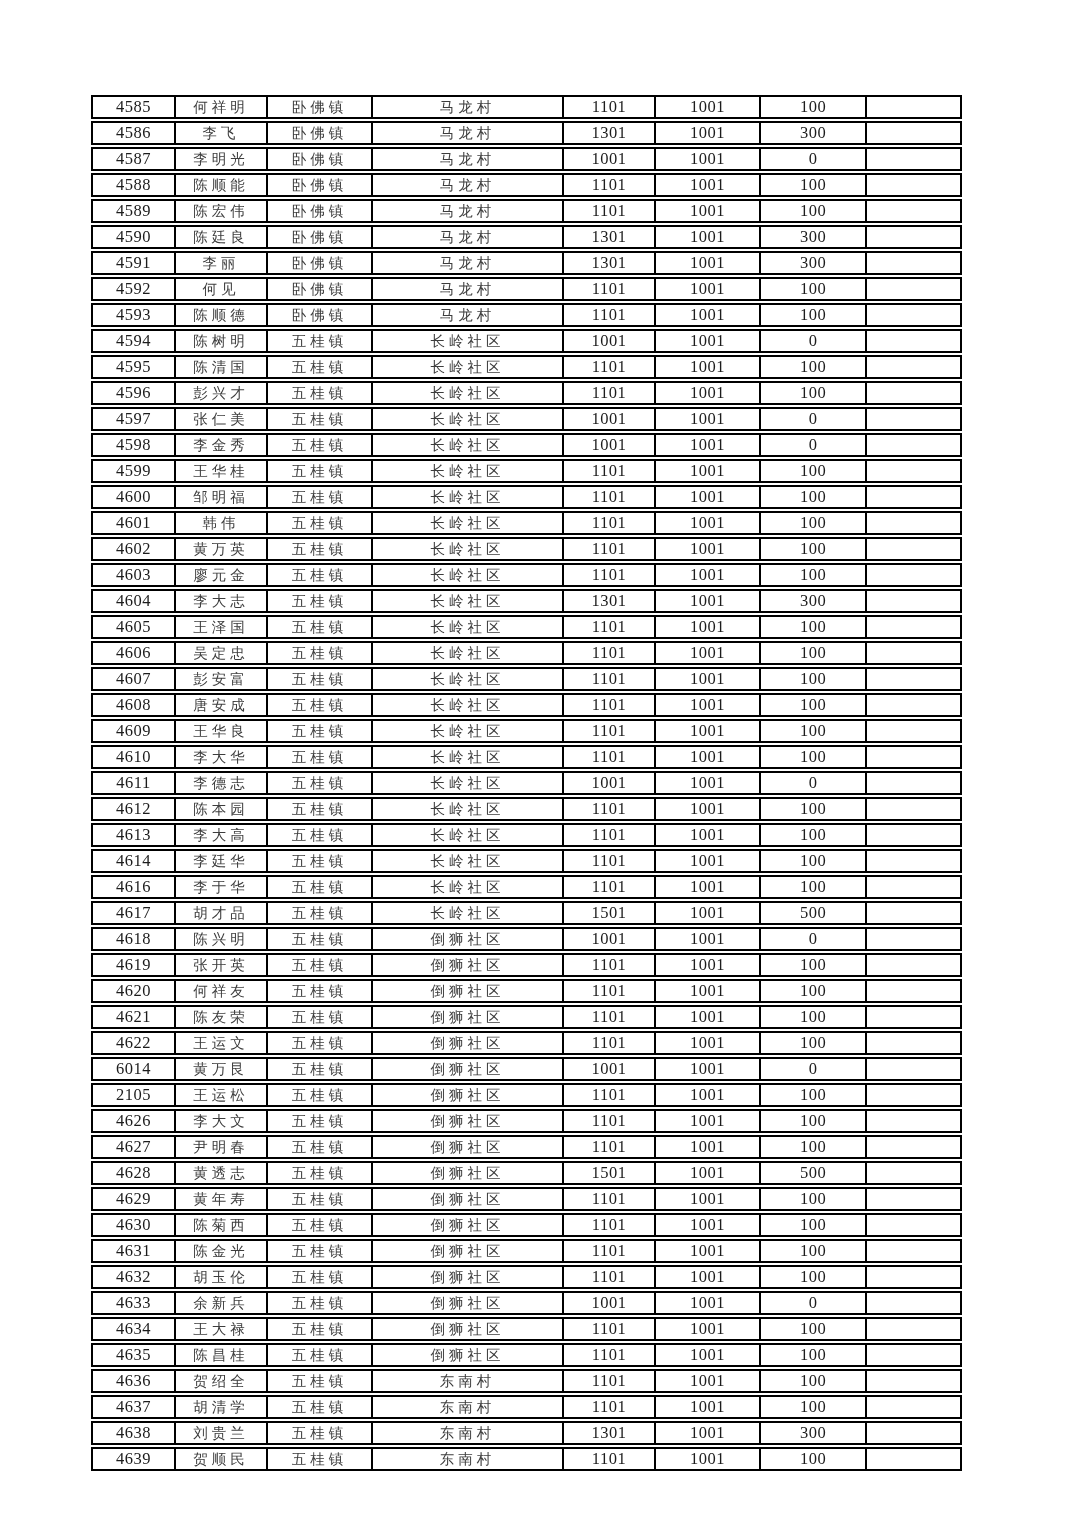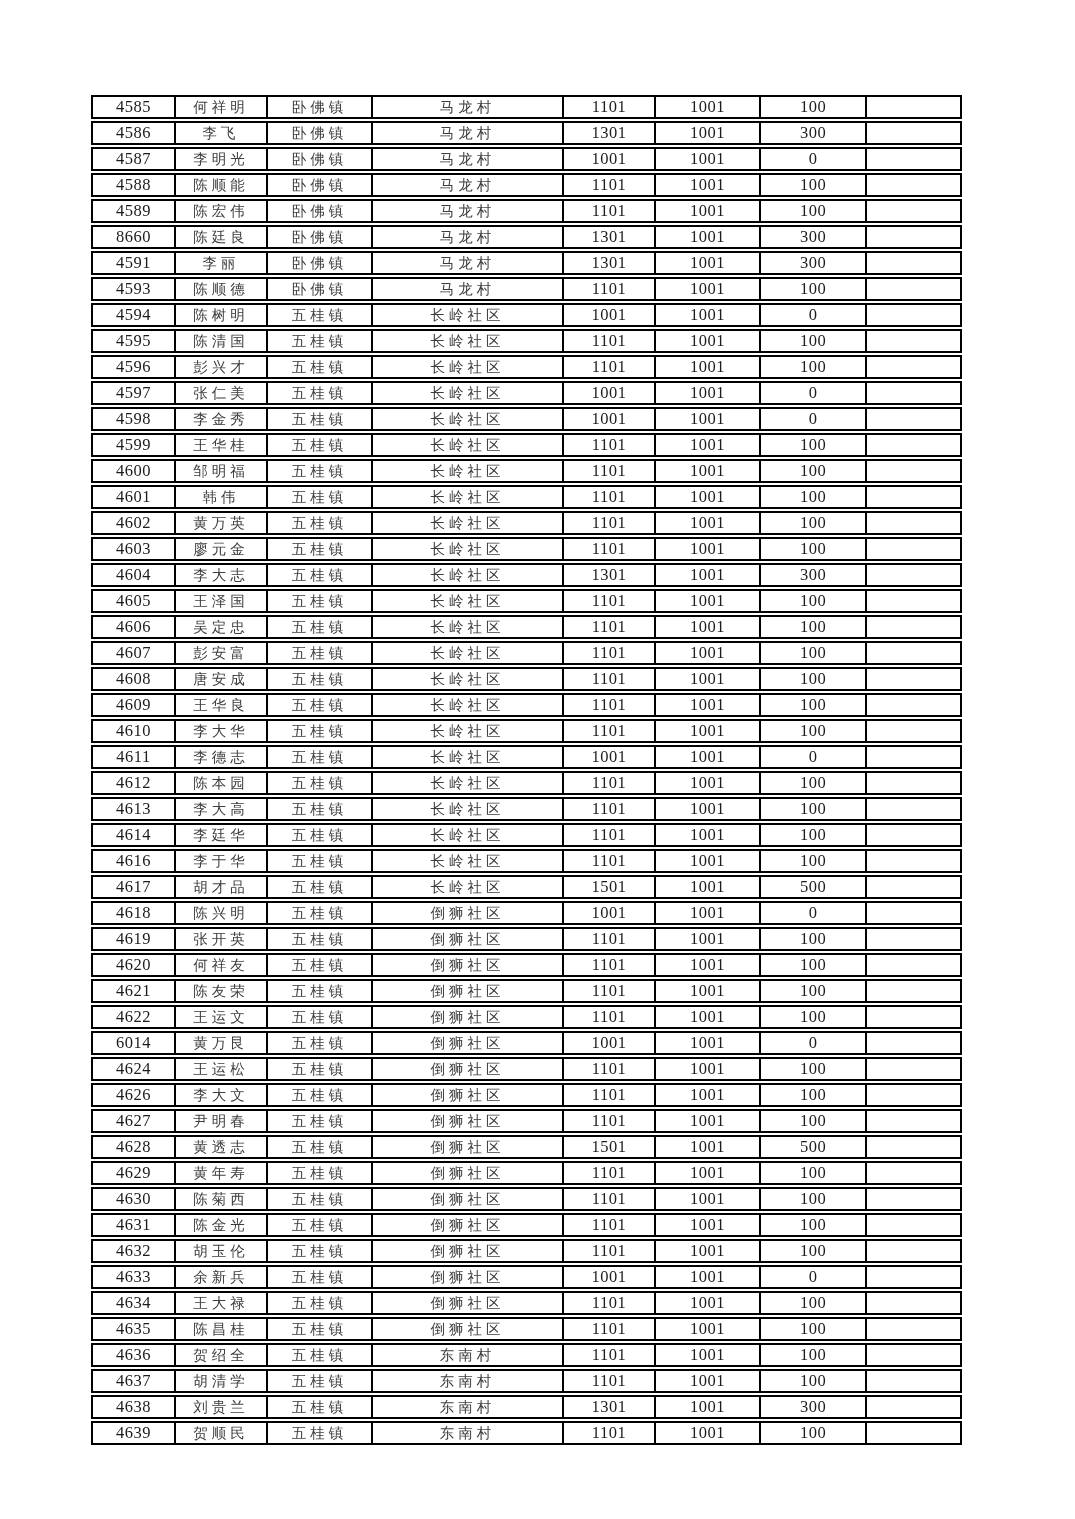--- a/index.html
+++ b/index.html
@@ -112,40 +112,50 @@
     <td class="num">4589</td>
     <td class="cjk">陈宏伟</td>
     <td class="cjk">卧佛镇</td>
     <td class="cjk">马龙村</td>
     <td class="num">1101</td>
     <td class="num">1001</td>
     <td class="num">100</td>
     <td class="num"></td>
   </tr>
         <tr>
-    <td class="num">8660</td>
+    <td class="num">4590</td>
     <td class="cjk">陈廷良</td>
     <td class="cjk">卧佛镇</td>
     <td class="cjk">马龙村</td>
     <td class="num">1301</td>
     <td class="num">1001</td>
     <td class="num">300</td>
     <td class="num"></td>
   </tr>
         <tr>
     <td class="num">4591</td>
     <td class="cjk">李丽</td>
     <td class="cjk">卧佛镇</td>
     <td class="cjk">马龙村</td>
     <td class="num">1301</td>
     <td class="num">1001</td>
     <td class="num">300</td>
     <td class="num"></td>
   </tr>
         <tr>
+    <td class="num">4592</td>
+    <td class="cjk">何见</td>
+    <td class="cjk">卧佛镇</td>
+    <td class="cjk">马龙村</td>
+    <td class="num">1101</td>
+    <td class="num">1001</td>
+    <td class="num">100</td>
+    <td class="num"></td>
+  </tr>
+        <tr>
     <td class="num">4593</td>
     <td class="cjk">陈顺德</td>
     <td class="cjk">卧佛镇</td>
     <td class="cjk">马龙村</td>
     <td class="num">1101</td>
     <td class="num">1001</td>
     <td class="num">100</td>
     <td class="num"></td>
   </tr>
         <tr>
@@ -432,21 +442,21 @@
     <td class="num">6014</td>
     <td class="cjk">黄万艮</td>
     <td class="cjk">五桂镇</td>
     <td class="cjk">倒狮社区</td>
     <td class="num">1001</td>
     <td class="num">1001</td>
     <td class="num">0</td>
     <td class="num"></td>
   </tr>
         <tr>
-    <td class="num">4624</td>
+    <td class="num">2105</td>
     <td class="cjk">王运松</td>
     <td class="cjk">五桂镇</td>
     <td class="cjk">倒狮社区</td>
     <td class="num">1101</td>
     <td class="num">1001</td>
     <td class="num">100</td>
     <td class="num"></td>
   </tr>
         <tr>
     <td class="num">4626</td>

